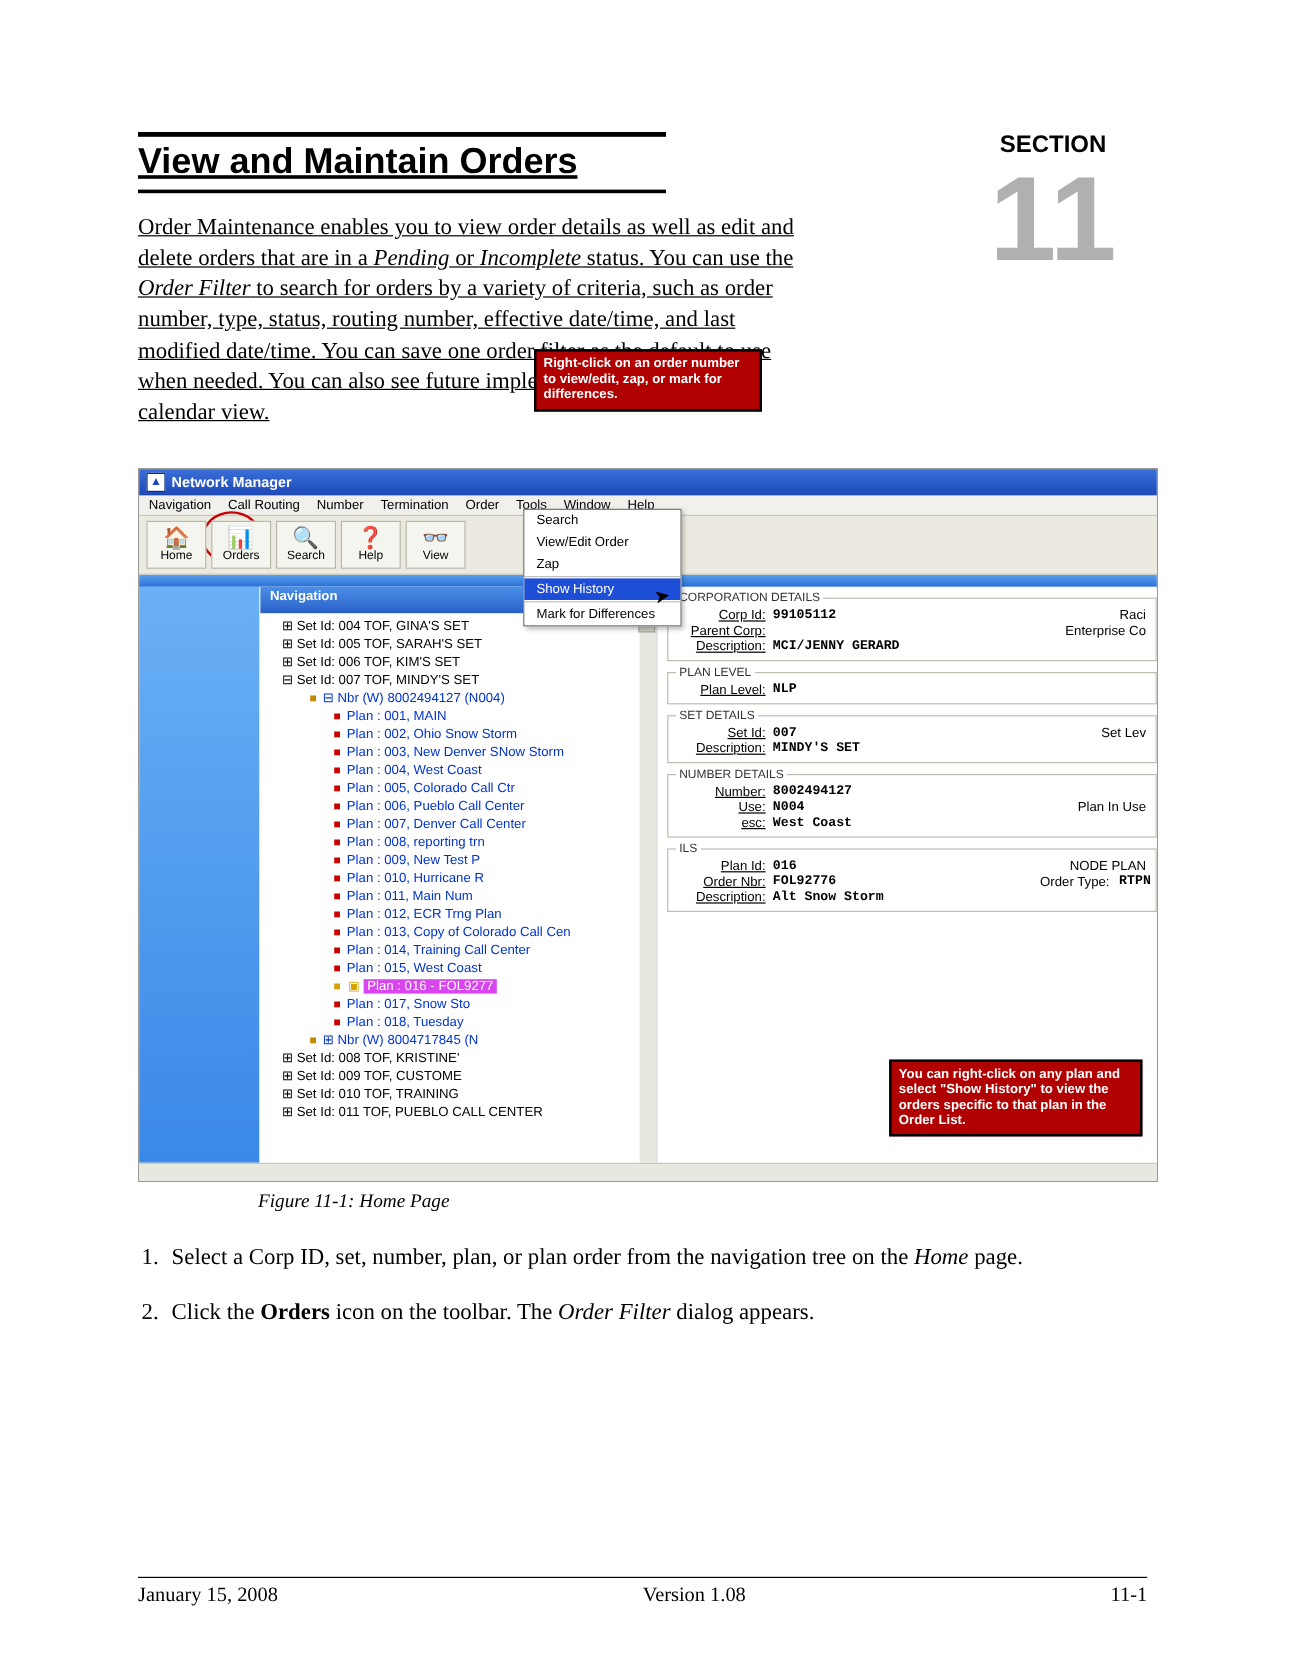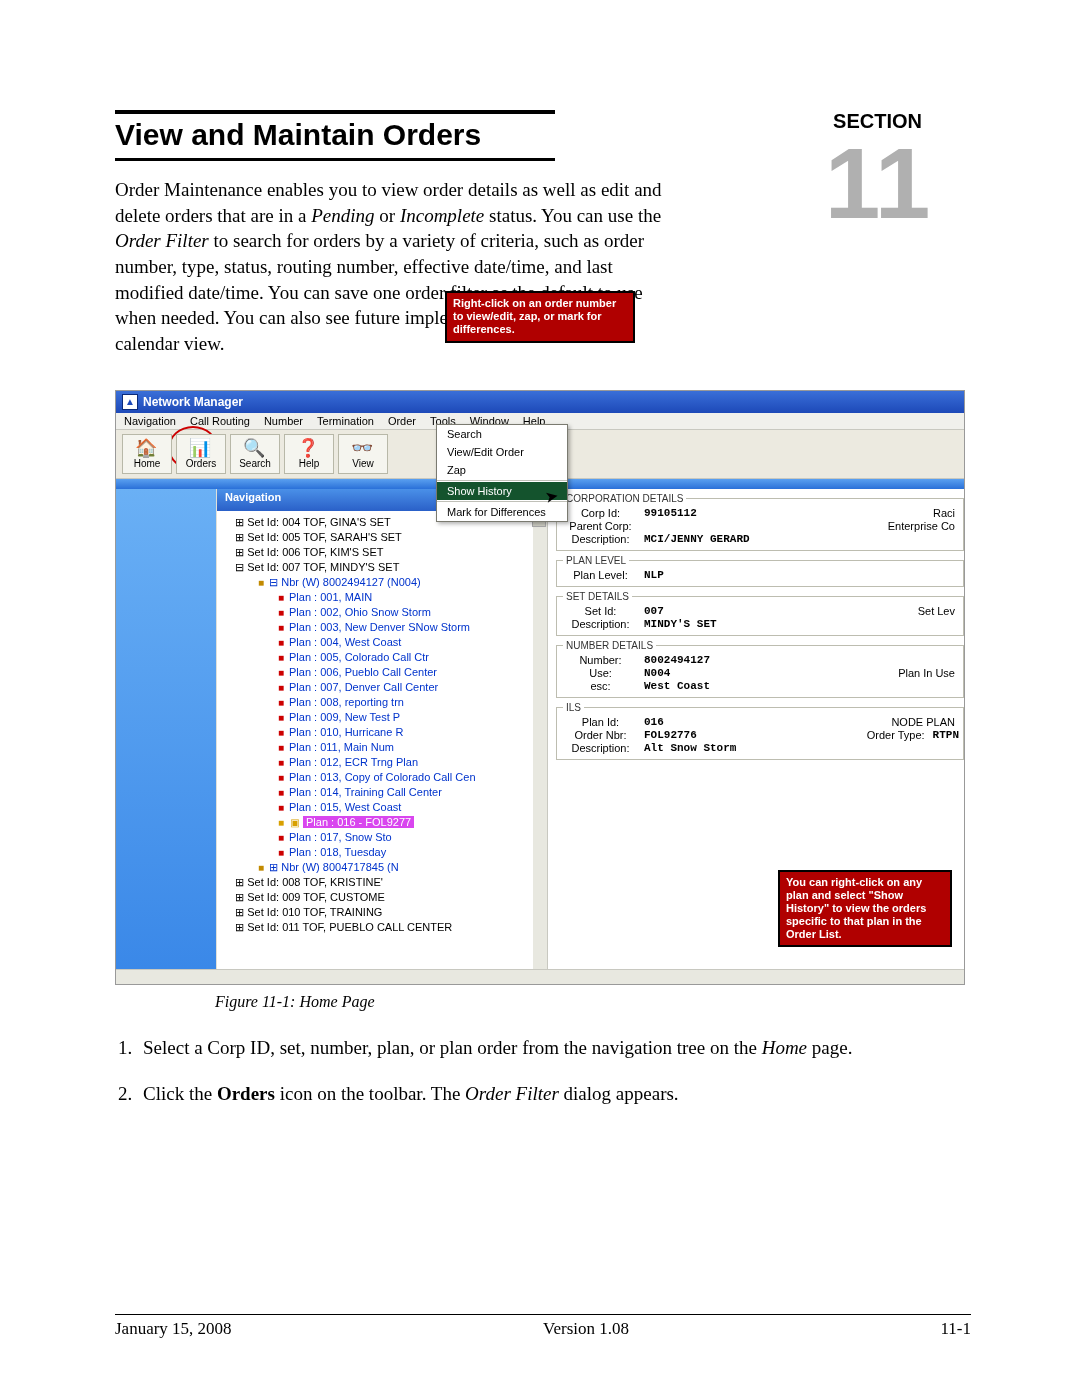--- a/index.html
+++ b/index.html
@@ -14,20 +14,21 @@
     position: relative;
     box-sizing: border-box;
     padding: 110px 115px 60px 115px;
   }
   .head-wrap {
     display: flex;
     align-items: flex-start;
   }
   .title-block {
     flex: 1;
+    text-decoration: underline;
   }
   .title-rule-top {
     border-top: 4px solid #000;
     width: 440px;
     margin-bottom: 4px;
   }
   .title {
     font-family: Arial, Helvetica, sans-serif;
     font-weight: bold;
     font-size: 30px;
@@ -187,21 +188,21 @@
     margin: 0 0 4px 0;
     padding: 2px 4px 4px 6px;
     font-size: 11px;
   }
   fieldset.grp legend {
     font-size: 10px;
     color: #333;
     padding: 0 3px;
   }
   .kv { display:flex; font-size:11px; margin:1px 0;}
-  .kv .k { width: 75px; text-align: center; margin-right:6px; color:#000;}
+  .kv .k { width: 75px; text-align: right; margin-right:6px; color:#000;text-decoration:underline;}
   .kv .v { font-weight: bold; color:#000;font-family:Liberation Mono, monospace;}
   .kv .k2 { margin-left:auto; padding-right:4px; color:#000;}
   .link-lbl { color:#0033cc; font-weight:normal;}
   .callout {
     position: absolute;
     background: #b00000;
     color: #fff;
     border: 2px solid #000;
     font-family: Arial, sans-serif;
     font-size: 11px;
@@ -214,21 +215,21 @@
   .ctx-menu {
     position: absolute;
     background: #fff;
     border: 1px solid #7a7a70;
     box-shadow: 2px 2px 4px rgba(0,0,0,.3);
     font-size: 11px;
     z-index: 15;
     width: 130px;
   }
   .ctx-item { padding: 3px 10px; }
-  .ctx-item.hl { background: #14532d; color:#fff; }
+  .ctx-item.hl { background: #1d4ed8; color:#fff; }
   .ctx-sep { border-top:1px solid #c0c0b8; margin:1px 0;}
   .cursor-ico {
     position:absolute;
     font-size:16px;
     color:#000;
     z-index:30;
     transform: rotate(-10deg);
   }
   .scroll-bot {
     height:14px; background:#e8e8e0; border-top:1px solid #c8c8c0;
@@ -241,21 +242,21 @@
   }
   .steps {
     margin-top: 22px;
     font-size: 19px;
     line-height: 1.55;
     padding-left: 22px;
   }
   .steps li { margin-bottom: 16px; padding-left:6px;}
   .footer {
     position: absolute;
-    left: 115px; right: 109px; bottom: 58px;
+    left: 115px; right: 124px; bottom: 58px;
     border-top: 1px solid #000;
     padding-top: 4px;
     display: flex;
     justify-content: space-between;
     font-size: 17px;
   }
 </style>
 </head>
 <body>
 
@@ -416,21 +417,21 @@
                 <span class="v">FOL92776</span>
                 <span class="k2">Order Type:</span>
                 <span class="v" style="margin-left:4px;">RTPN</span>
               </div>
             <div class="kv">
                 <span class="k">Description:</span>
                 <span class="v">Alt Snow Storm</span>
               </div>
           </fieldset>
 
-          <div class="callout" style="right:12px; bottom:22px; width:174px;margin-top:42px;">You can right-click on any plan and select "Show History" to view the orders specific to that plan in the Order List.</div>
+          <div class="callout" style="right:12px; bottom:22px; width:211px;margin-top:42px;">You can right-click on any plan and select "Show History" to view the orders specific to that plan in the Order List.</div>
         </div>
       </div>
       <div class="scroll-bot"></div>
 
       <div class="callout" style="left:445px; top:291px; width:190px;">Right-click on an order number to view/edit, zap, or mark for differences.</div>
       <div class="ctx-menu" style="left:436px; top:424px;" id="ctxmenu">
           <div class="ctx-item">Search</div>
           <div class="ctx-item">View/Edit Order</div>
           <div class="ctx-item">Zap</div>
           <div class="ctx-sep"></div>

